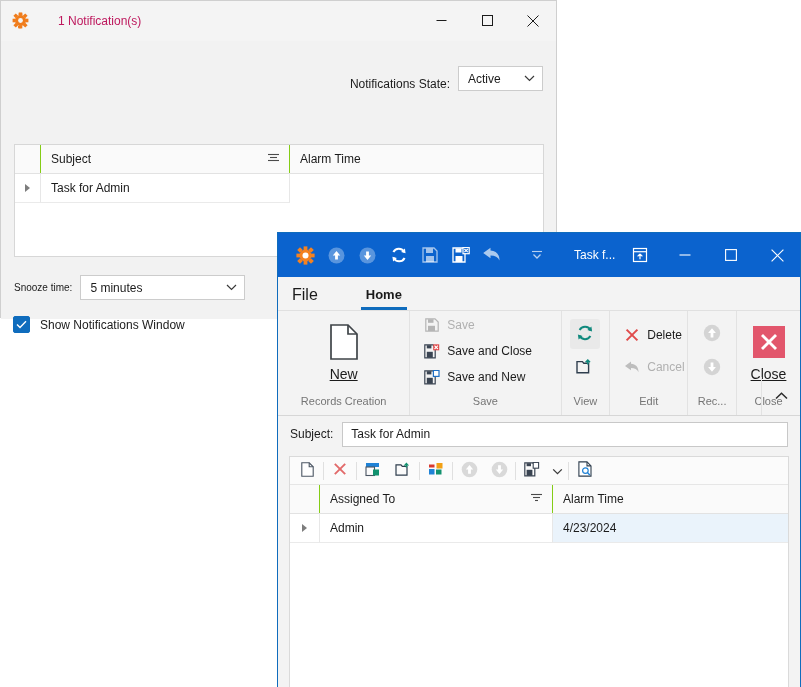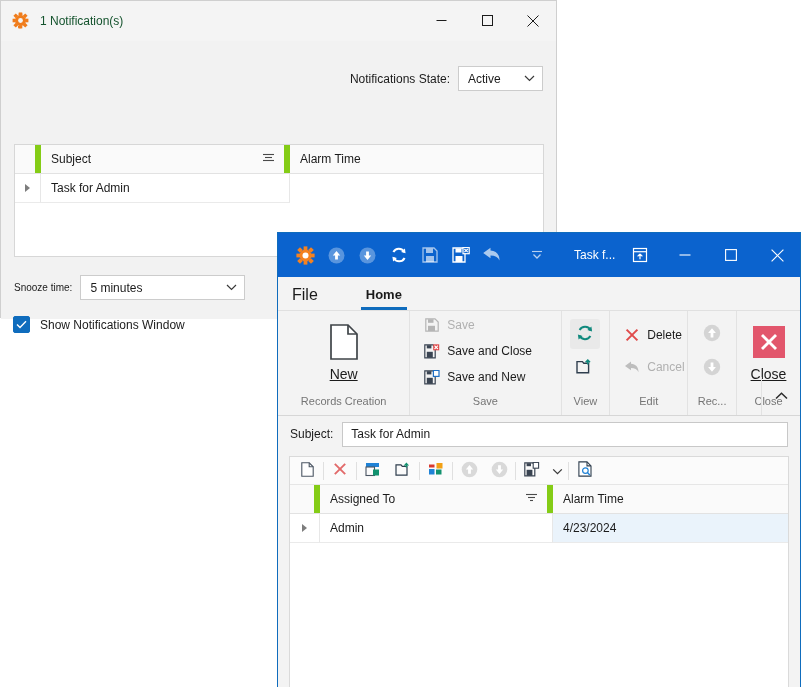--- a/index.html
+++ b/index.html
@@ -16,46 +16,46 @@
     position:absolute;left:0;top:0;width:557px;height:318px;
     background:#f2f2f2;
     border:1px solid #cfcfcf;
     box-sizing:border-box;
   }
   #notif-titlebar{
     height:39px;background:#f4f4f4;display:flex;align-items:center;
     border-bottom:1px solid #f4f4f4;
   }
   .gearicon{width:17px;height:17px;margin-left:11px;flex:0 0 auto;}
-  #notif-title{margin-left:11px;font-size:12px;color:#14532d;letter-spacing:0;}
+  #notif-title{margin-left:29px;font-size:12px;color:#be185d;letter-spacing:0;}
   #notif-winbtns{margin-left:auto;display:flex;height:39px;}
   .winbtn{width:46px;height:39px;display:flex;align-items:center;justify-content:center;}
   .winbtn svg{display:block;}
   #notif-body{position:relative;height:278px;background:#f2f2f2;}
   #notifstate-row{
-    position:absolute;right:13px;top:25px;display:flex;align-items:center;
+    position:absolute;right:13px;top:25px;display:flex;align-items:flex-end;
   }
   #notifstate-label{font-size:12px;color:#1b1b1b;margin-right:8px;}
   .combo{
     background:#ffffff;border:1px solid #cccccc;height:25px;display:flex;
     align-items:center;box-sizing:border-box;
   }
   .combo .cval{padding-left:9px;font-size:12px;color:#1b1b1b;flex:1 1 auto;}
   .combo .carrow{width:26px;display:flex;align-items:center;justify-content:center;}
   #notifstate-combo{width:85px;}
   
   #notif-grid{
     position:absolute;left:13px;top:103px;width:530px;height:113px;
     background:#ffffff;border:1px solid #d7d7d7;box-sizing:border-box;
     overflow:hidden;
   }
   .ghead{display:flex;height:28px;background:#fafafa;border-bottom:1px solid #e2e2e2;}
   .ghead .gh{
     display:flex;align-items:center;font-size:12px;color:#1b1b1b;
-    box-sizing:border-box;border-right:6px solid #84cc16;padding-left:10px;
+    box-sizing:border-box;border-right:1px solid #84cc16;padding-left:10px;
     position:relative;
   }
   .ghead .gh.indicator{width:26px;padding-left:0;}
   .grow{display:flex;height:29px;align-items:stretch;}
   .grow .gc{
     display:flex;align-items:center;font-size:12px;color:#1b1b1b;
     box-sizing:border-box;border-right:1px solid #e7e7e7;padding-left:10px;
     border-bottom:1px solid #eaeaea;
   }
   .grow .gc.indicator{width:26px;padding-left:0;justify-content:center;background:#ffffff;}

